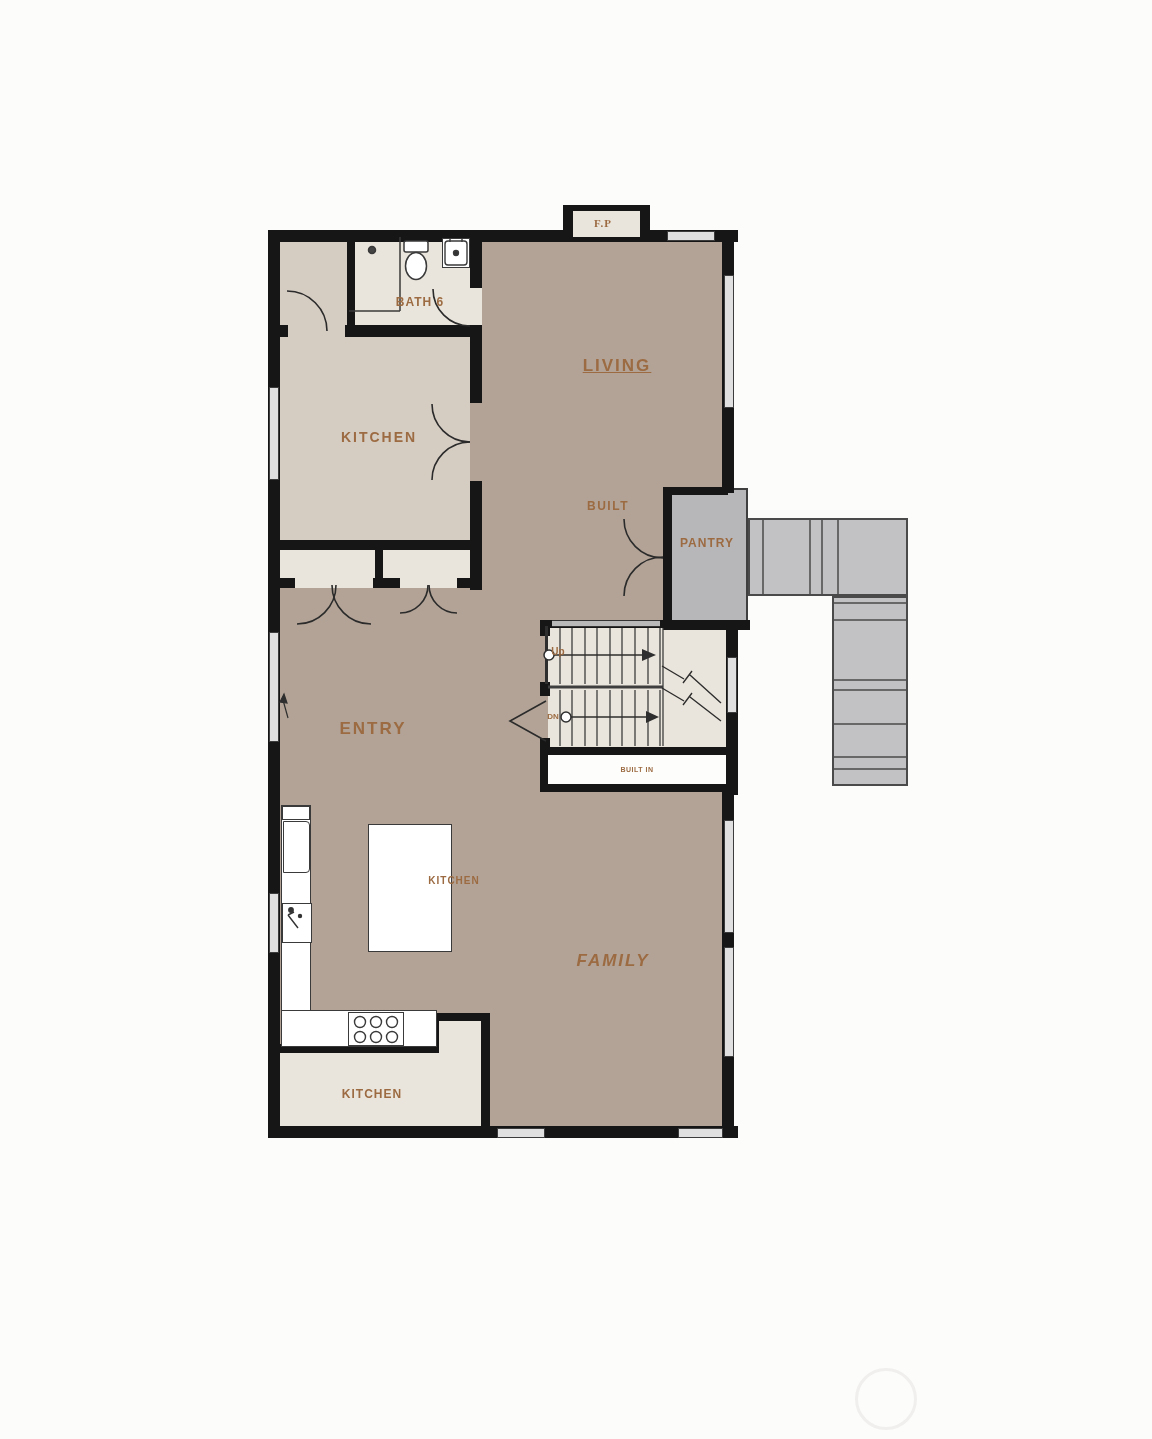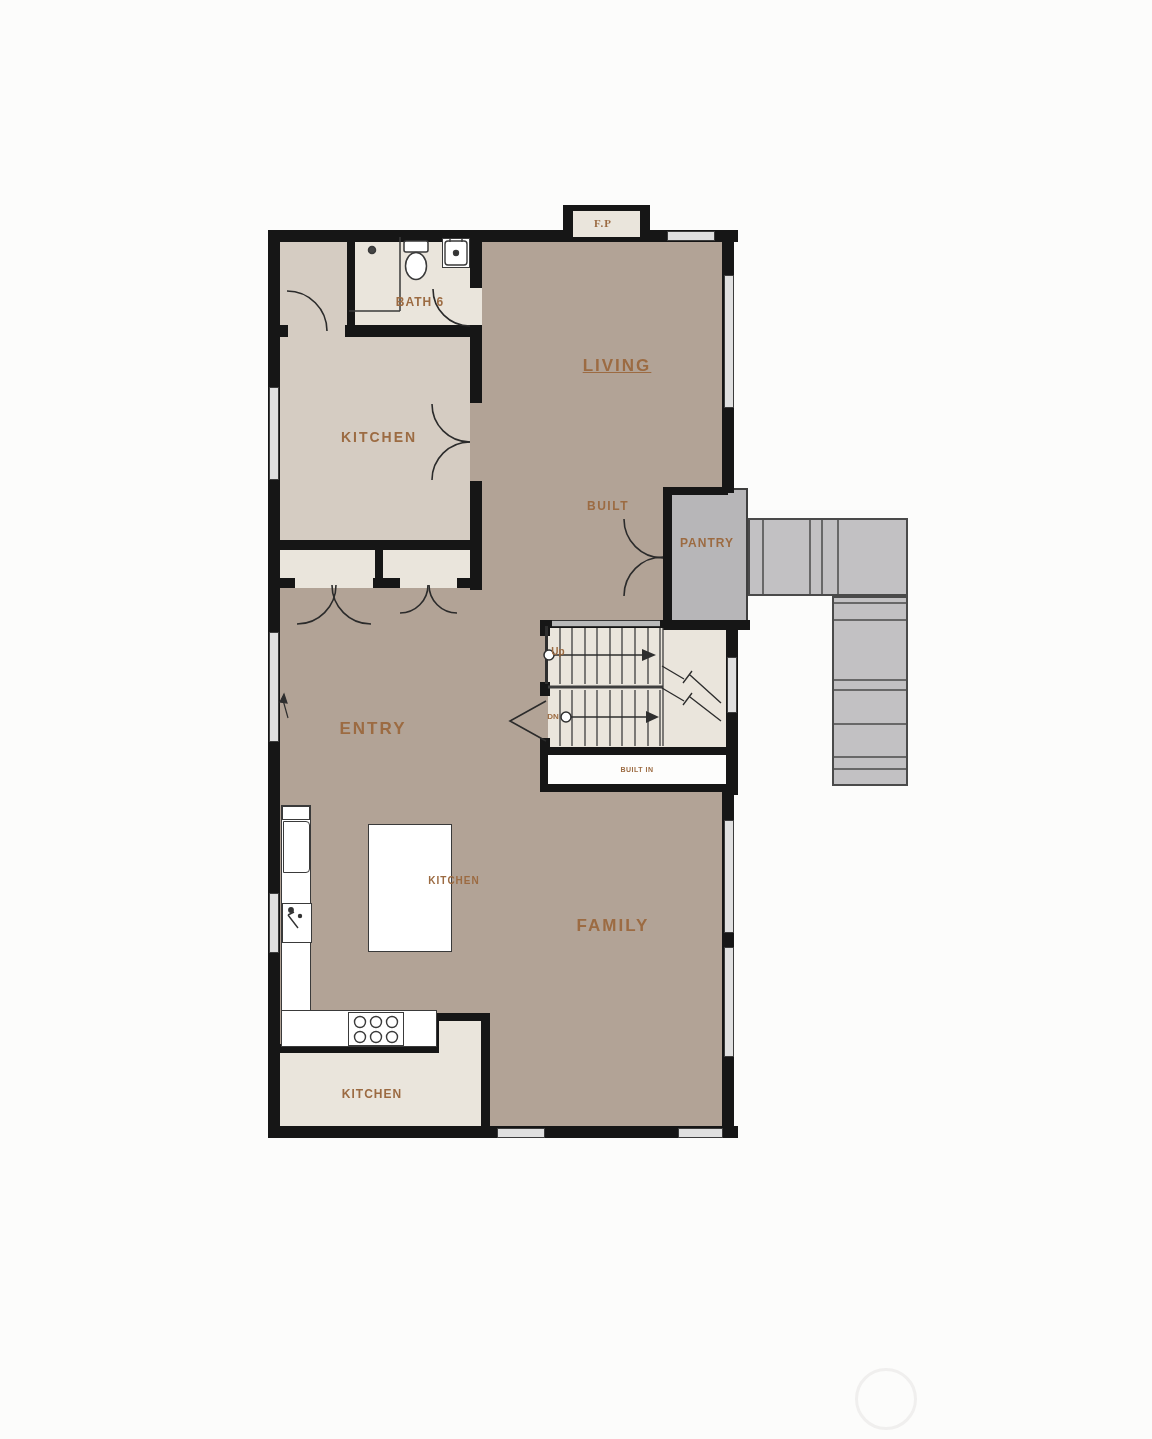--- a/index.html
+++ b/index.html
@@ -208,17 +208,17 @@
   <div class="lbl z7" style="left:420px;top:302px;font-size:12px;letter-spacing:1px;">BATH 6</div>
   <div class="lbl z7" style="left:617px;top:366px;font-size:17px;text-decoration:underline;">LIVING</div>
   <div class="lbl z7" style="left:379px;top:437px;font-size:14px;">KITCHEN</div>
   <div class="lbl z7" style="left:608px;top:506px;font-size:12px;letter-spacing:1.5px;">BUILT</div>
   <div class="lbl z7" style="left:707px;top:543px;font-size:12px;letter-spacing:1px;">PANTRY</div>
   <div class="lbl z7" style="left:531px;top:651px;font-size:10px;letter-spacing:0;margin-left:27px;">Up</div>
   <div class="lbl z7" style="left:553px;top:716px;font-size:8px;letter-spacing:0;">DN</div>
   <div class="lbl z7" style="left:373px;top:729px;font-size:17px;">ENTRY</div>
   <div class="lbl z7" style="left:637px;top:769px;font-size:7px;letter-spacing:.5px;">BUILT IN</div>
   <div class="lbl z7" style="left:410px;top:880px;font-size:10px;letter-spacing:1px;margin-left:44px;">KITCHEN</div>
-  <div class="lbl z7" style="left:613px;top:926px;font-size:17px;">FAMILY</div>
+  <div class="lbl z7" style="left:613px;top:961px;font-size:17px;font-style:italic;">FAMILY</div>
   <div class="lbl z7" style="left:372px;top:1094px;font-size:12px;letter-spacing:1px;">KITCHEN</div>
 
   <div class="watermark"></div>
 </div>
 
 </body></html>

